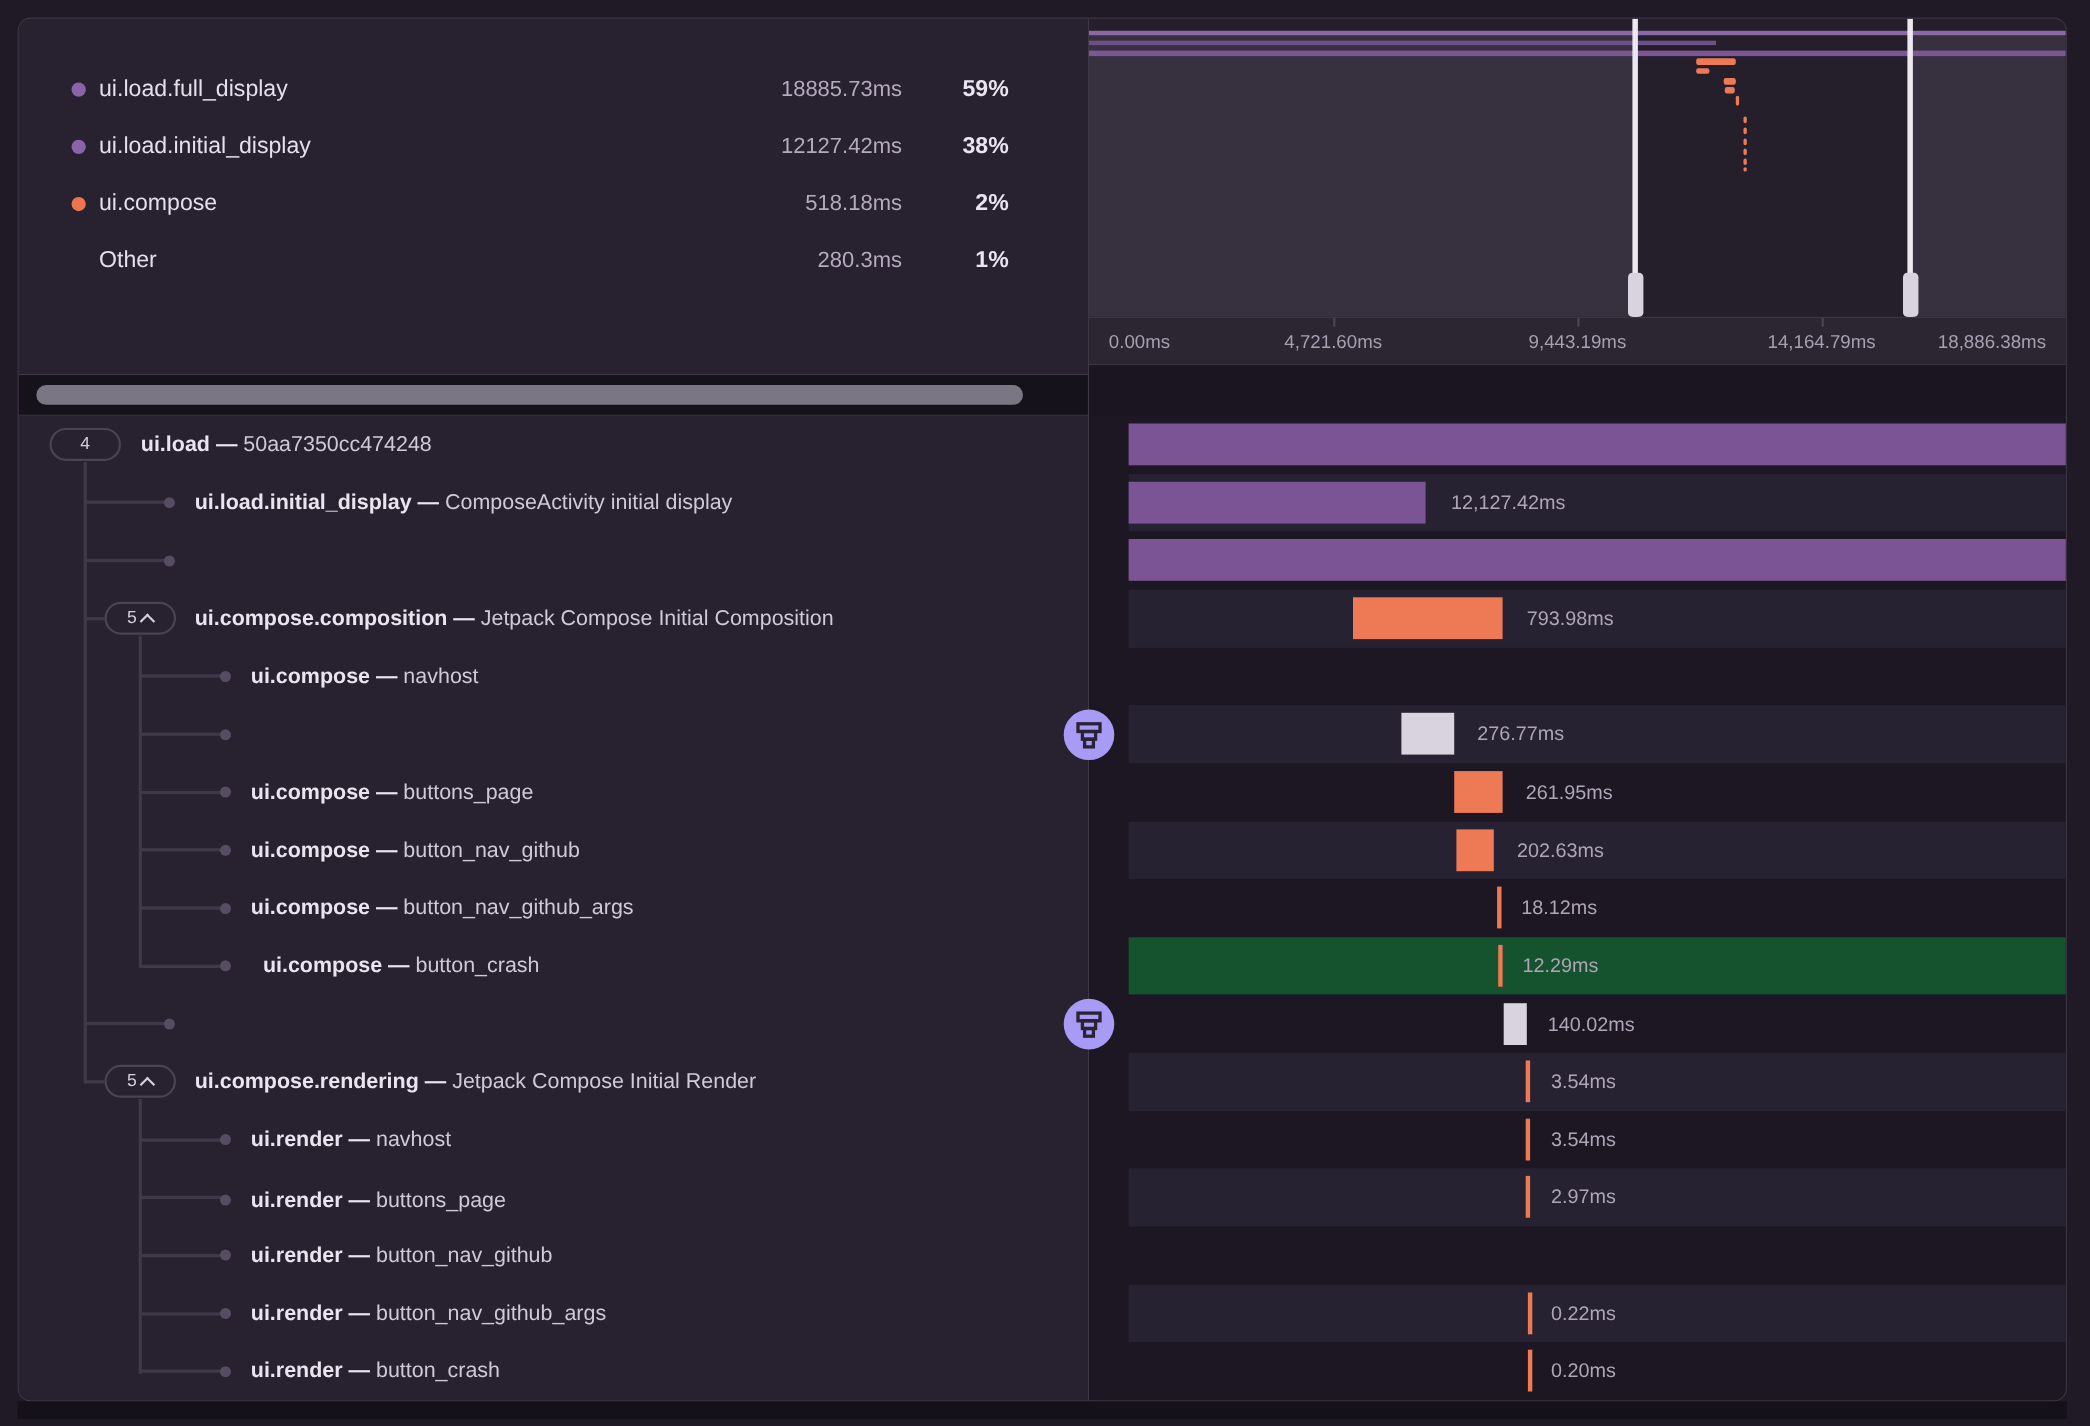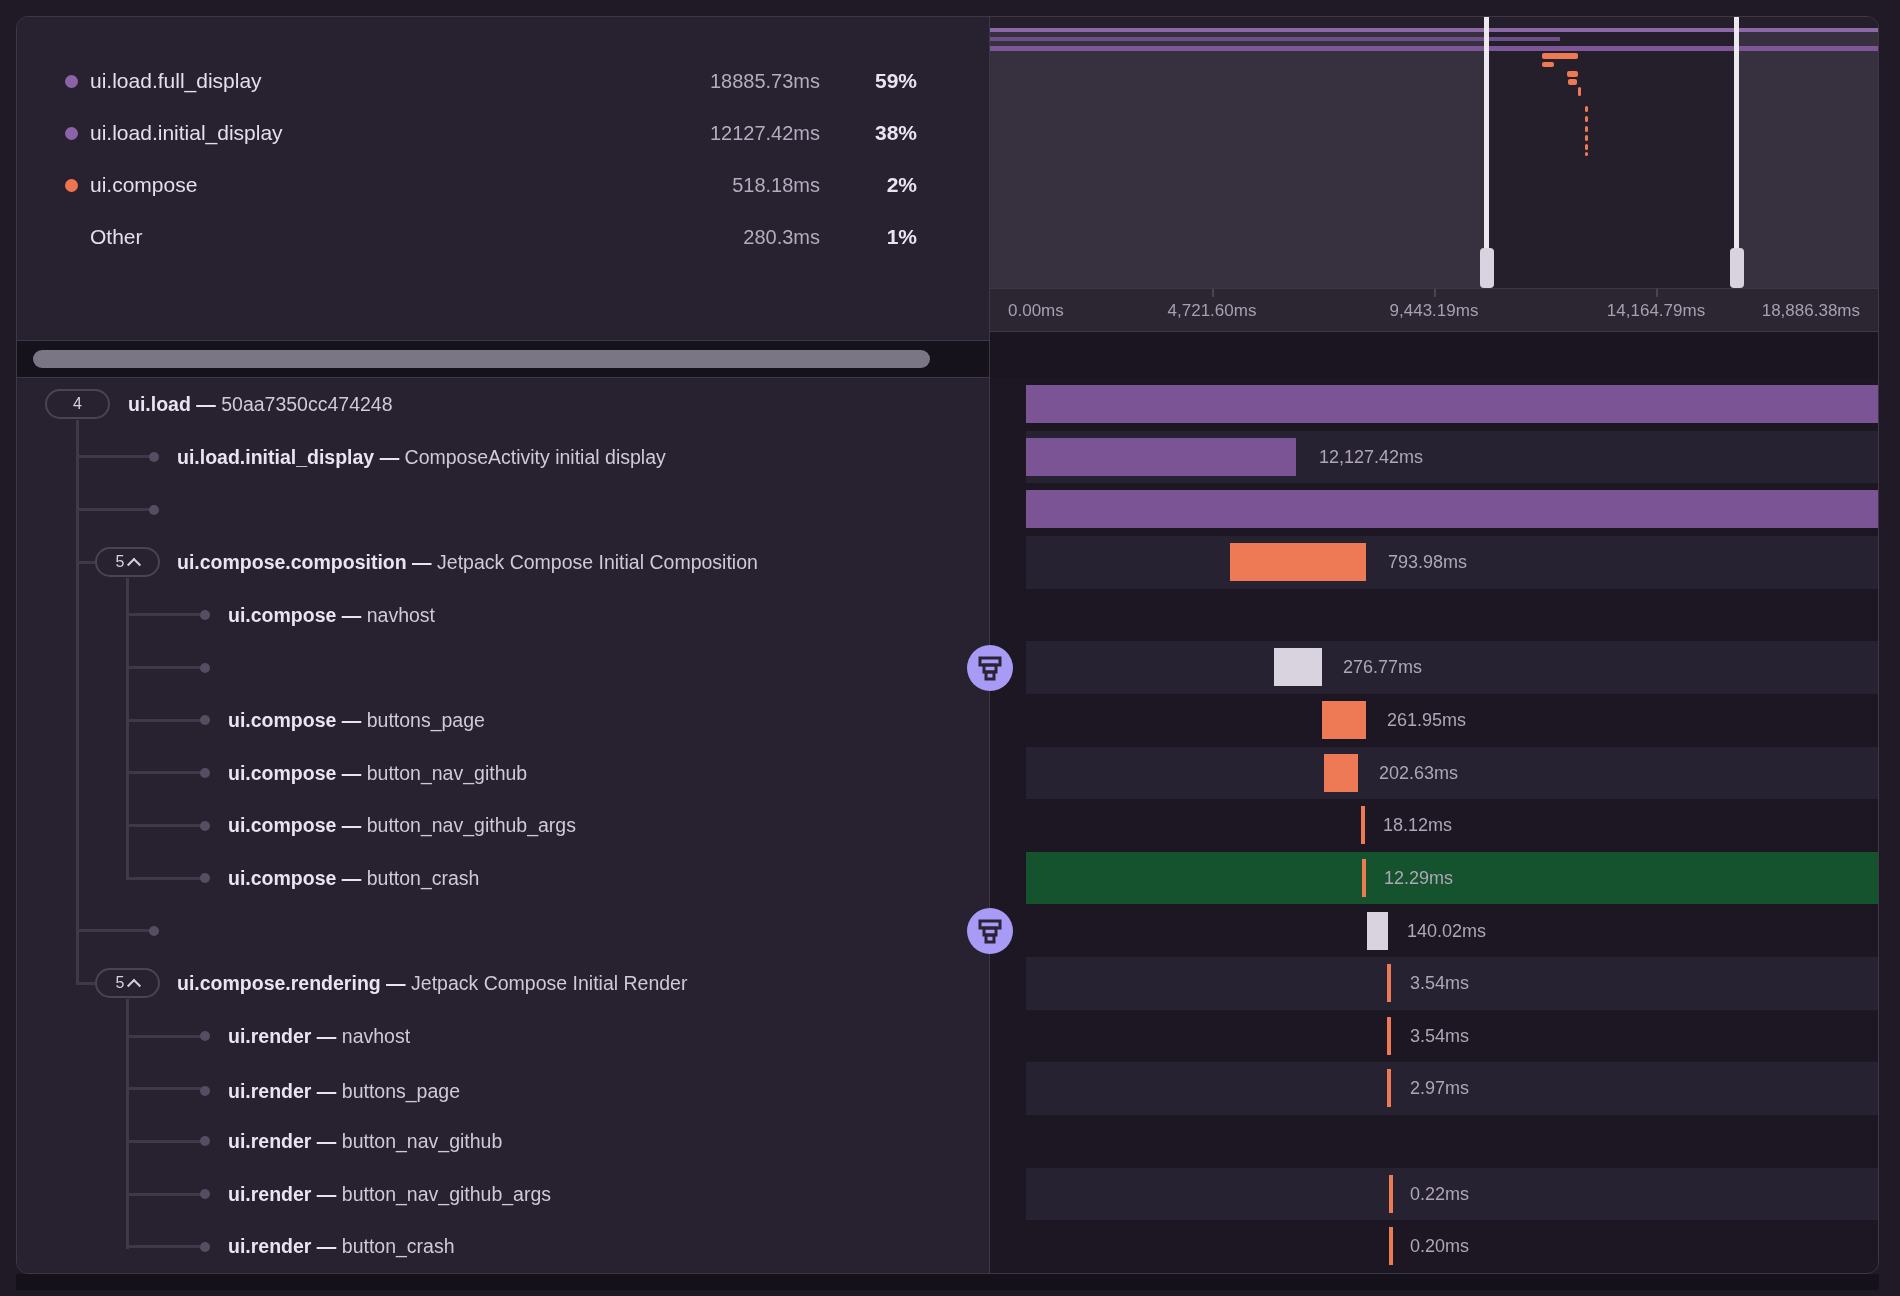--- a/index.html
+++ b/index.html
@@ -207,21 +207,21 @@
         <div class="tree-text" style="left: 211px; top: 0px; height: 52.65px; line-height: 52.65px;"><b>ui.compose</b><b> — </b><span>button_nav_github</span></div>
       </div>
       <div class="conn" style="left: 110px; top: 393.375px; width: 74px; height: 3px;"></div>
       <div class="tree-row" style="top: 421.2px; height: 52.65px;">
         <div class="tdot" style="left: 183px; top: 21.325px;"></div>
         <div class="tree-text" style="left: 211px; top: 0px; height: 52.65px; line-height: 52.65px;"><b>ui.compose</b><b> — </b><span>button_nav_github_args</span></div>
       </div>
       <div class="conn" style="left: 110px; top: 446.025px; width: 74px; height: 3px;"></div>
       <div class="tree-row" style="top: 473.85px; height: 52.65px;">
         <div class="tdot" style="left: 183px; top: 21.325px;"></div>
-        <div class="tree-text" style="left: 211px; top: 0px; height: 52.65px; line-height: 52.65px;"><b>ui.compose</b><b> — </b><span>button_crash</span></div>
+        <div class="tree-text" style="left: 222px; top: 0px; height: 52.65px; line-height: 52.65px;"><b>ui.compose</b><b> — </b><span>button_crash</span></div>
       </div>
       <div class="conn" style="left: 110px; top: 498.675px; width: 74px; height: 3px;"></div>
       <div class="tree-row" style="top: 526.5px; height: 52.65px;">
         <div class="tdot" style="left: 132px; top: 21.325px;"></div>
       </div>
       <div class="conn" style="left: 60px; top: 551.325px; width: 73px; height: 3px;"></div>
       <div class="tree-row" style="top: 579.15px; height: 52.65px;">
         <div class="badge" style="left: 78px; top: 11.325px; width: 65px;">
           <span>5</span>
           <span class="chev"></span>

